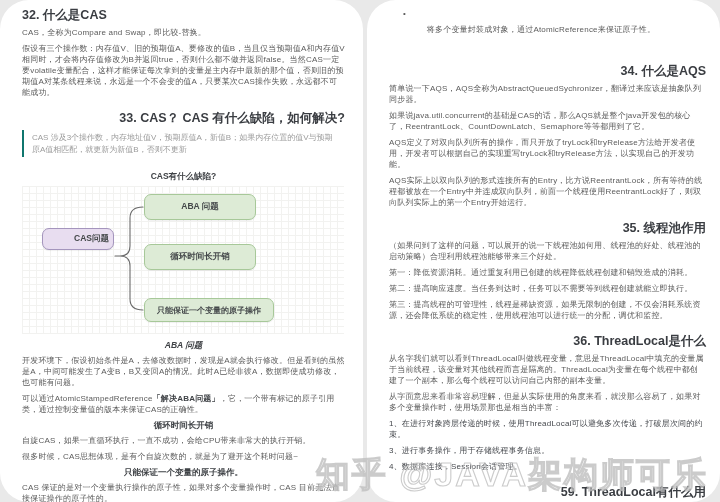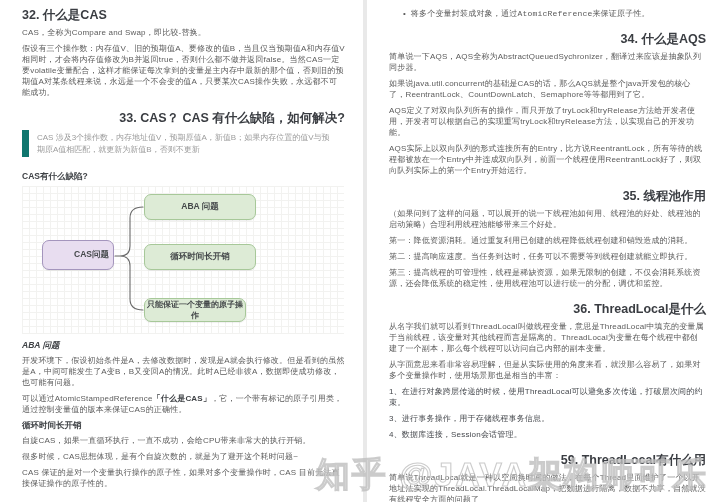--- a/index.html
+++ b/index.html
@@ -6,65 +6,66 @@
   html,body { width:720px; height:502px; overflow:hidden; }
   body {
     background:#e9e9e9;
     font-family:"Liberation Sans","DejaVu Sans",sans-serif;
     position:relative;
     color:#5b5b5b;
   }
   .page {
     position:absolute; top:0; height:502px; background:#ffffff;
     overflow:hidden;
+    border-radius:29px;
   }
   .page-left  { left:0;   width:363px; padding:8px 18px 0 22px; }
   .page-right { left:367px; width:353px; padding:8px 14px 0 22px; }
 
   h2 {
     font-size:12.5px; line-height:14px; font-weight:bold; color:#3a3d42;
     margin:0 0 5px 0;
   }
   .mt { margin-top:13px;text-align:right; }
   p { font-size:8px; line-height:11px; color:#5b5b5b; margin:0 0 5px 0; letter-spacing:0.2px; }
-  .subhead { font-size:8.5px; font-weight:bold; color:#3f4246; margin:2px 0 4px 0; line-height:11px; }
+  .subhead { font-size:8.5px; font-weight:bold; color:#3f4246; margin:2px 0 4px 0; line-height:11px;text-align:center; }
   .subhead.italic { font-style:italic; }
   .inline-bold { font-weight:bold; color:#3f4246; }
   .bold-item { font-weight:normal; color:#45484d; }
 
   .quote {
-    border-left:7px solid #0f766e;
+    border-left:2px solid #0f766e;
     padding:2px 8px;
     margin:0 0 14px 0;
     color:#9b9b9b;
     font-size:8px; line-height:11.5px;
   }
 
   .bullet-row { display:flex; padding-left:14px; margin:0 0 5px 0; }
   .bullet-dot { font-size:8px; line-height:11px; margin-right:5px; color:#5b5b5b; }
-  .bullet-row p { margin:0;font-family:Liberation Mono, monospace; }
+  .bullet-row p { margin:16px; }
 
   .diagram {
     position:relative; height:148px; margin:0 0 6px 0; width:322px;
     background-image:
       linear-gradient(#f2f2f0 1px, transparent 1px),
       linear-gradient(90deg, #f2f2f0 1px, transparent 1px);
     background-size:7px 7px;
   }
   .dbox {
     position:absolute; display:flex; align-items:center; justify-content:center;
     font-size:8.5px; font-weight:bold; color:#44484a;
     border:1px solid; border-radius:7px;
     box-shadow:0 1px 1px rgba(0,0,0,0.06);
     text-align:center; padding:2px;
   }
-  .root-box  { left:20px; top:54px; width:72px;  height:30px;padding-left:29px; }
+  .root-box  { left:20px; top:42px; width:72px;  height:22px;padding-left:29px; }
   .leaf-0    { left:122px; top:8px;   width:112px; height:26px; }
   .leaf-1    { left:122px; top:58px;  width:112px; height:26px; }
-  .leaf-2    { left:122px; top:112px; width:102px; height:24px; font-size:8px; }
+  .leaf-2    { left:122px; top:112px; width:130px; height:24px; font-size:8px; }
   .connector { position:absolute; left:0; top:0; }
 
   .watermark {
     position:absolute; right:12px; bottom:4px;
     font-size:34px; font-weight:bold; letter-spacing:2px;
     color:rgba(255,255,255,0.05);
     -webkit-text-stroke:1.1px #bfbfbf;
     opacity:0.8;
     white-space:nowrap;
     pointer-events:none;
@@ -89,26 +90,27 @@
       <path d="M121,21 Q108,21 108,32 L108,60 Q108,70 98,70 L93,70 M98,70 Q108,70 108,80 L108,113 Q108,124 121,124" fill="none" stroke="#6b6b6b" stroke-width="1.1" stroke-linecap="round"></path>
     </svg>
     <div class="dbox root-box" style="background: rgb(232, 221, 240); border-color: rgb(164, 149, 189);">CAS问题</div>
     <div class="dbox leaf-0" style="background: rgb(221, 235, 214); border-color: rgb(167, 200, 153);">ABA 问题</div>
     <div class="dbox leaf-1" style="background: rgb(221, 235, 214); border-color: rgb(167, 200, 153);">循环时间长开销</div>
     <div class="dbox leaf-2" style="background: rgb(221, 235, 214); border-color: rgb(167, 200, 153);">只能保证一个变量的原子操作</div>
   </div>
 
   <div class="subhead italic">ABA 问题</div>
   <p>开发环境下，假设初始条件是A，去修改数据时，发现是A就会执行修改。但是看到的虽然是A，中间可能发生了A变B，B又变回A的情况。此时A已经非彼A，数据即使成功修改，也可能有问题。</p>
-  <p><span>可以通过AtomicStampedReference</span><span class="inline-bold">「什么是CAS」</span><span>，它，一个带有标记的原子引用类，通过控制变量值的版本来保证CAS的正确性。</span></p>
+  <p><span>可以通过AtomicStampedReference</span><span class="inline-bold">「解决ABA问题」</span><span>，它，一个带有标记的原子引用类，通过控制变量值的版本来保证CAS的正确性。</span></p>
 
   <div class="subhead">循环时间长开销</div>
   <p>自旋CAS，如果一直循环执行，一直不成功，会给CPU带来非常大的执行开销。</p>
   <p>很多时候，CAS思想体现，是有个自旋次数的，就是为了避开这个耗时问题~</p>
 
+  <div class="subhead">只能保证一个变量的原子操作。</div>
   <p>CAS 保证的是对一个变量执行操作的原子性，如果对多个变量操作时，CAS 目前无法直接保证操作的原子性的。</p>
 
 </div>
 
 <div class="page page-right">
 
   <div class="bullet-row">
     <span class="bullet-dot">•</span>
     <p>将多个变量封装成对象，通过AtomicReference来保证原子性。</p>
   </div>

